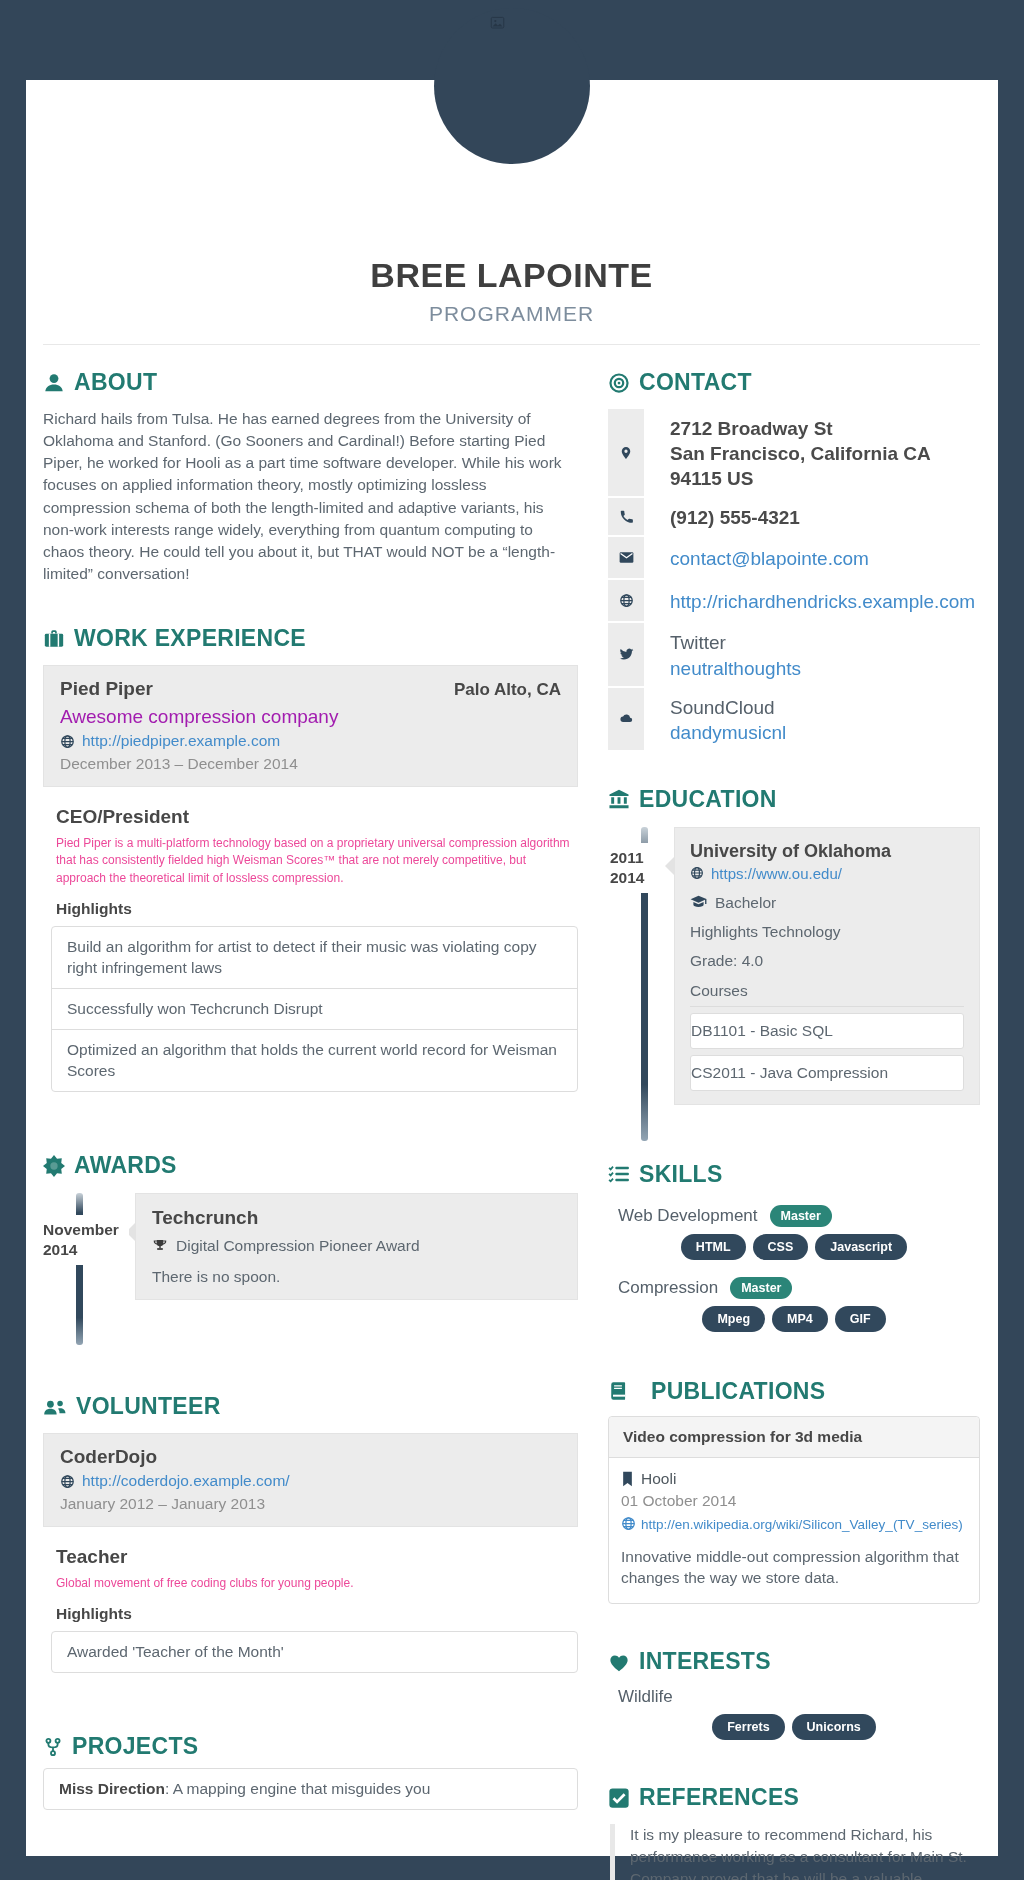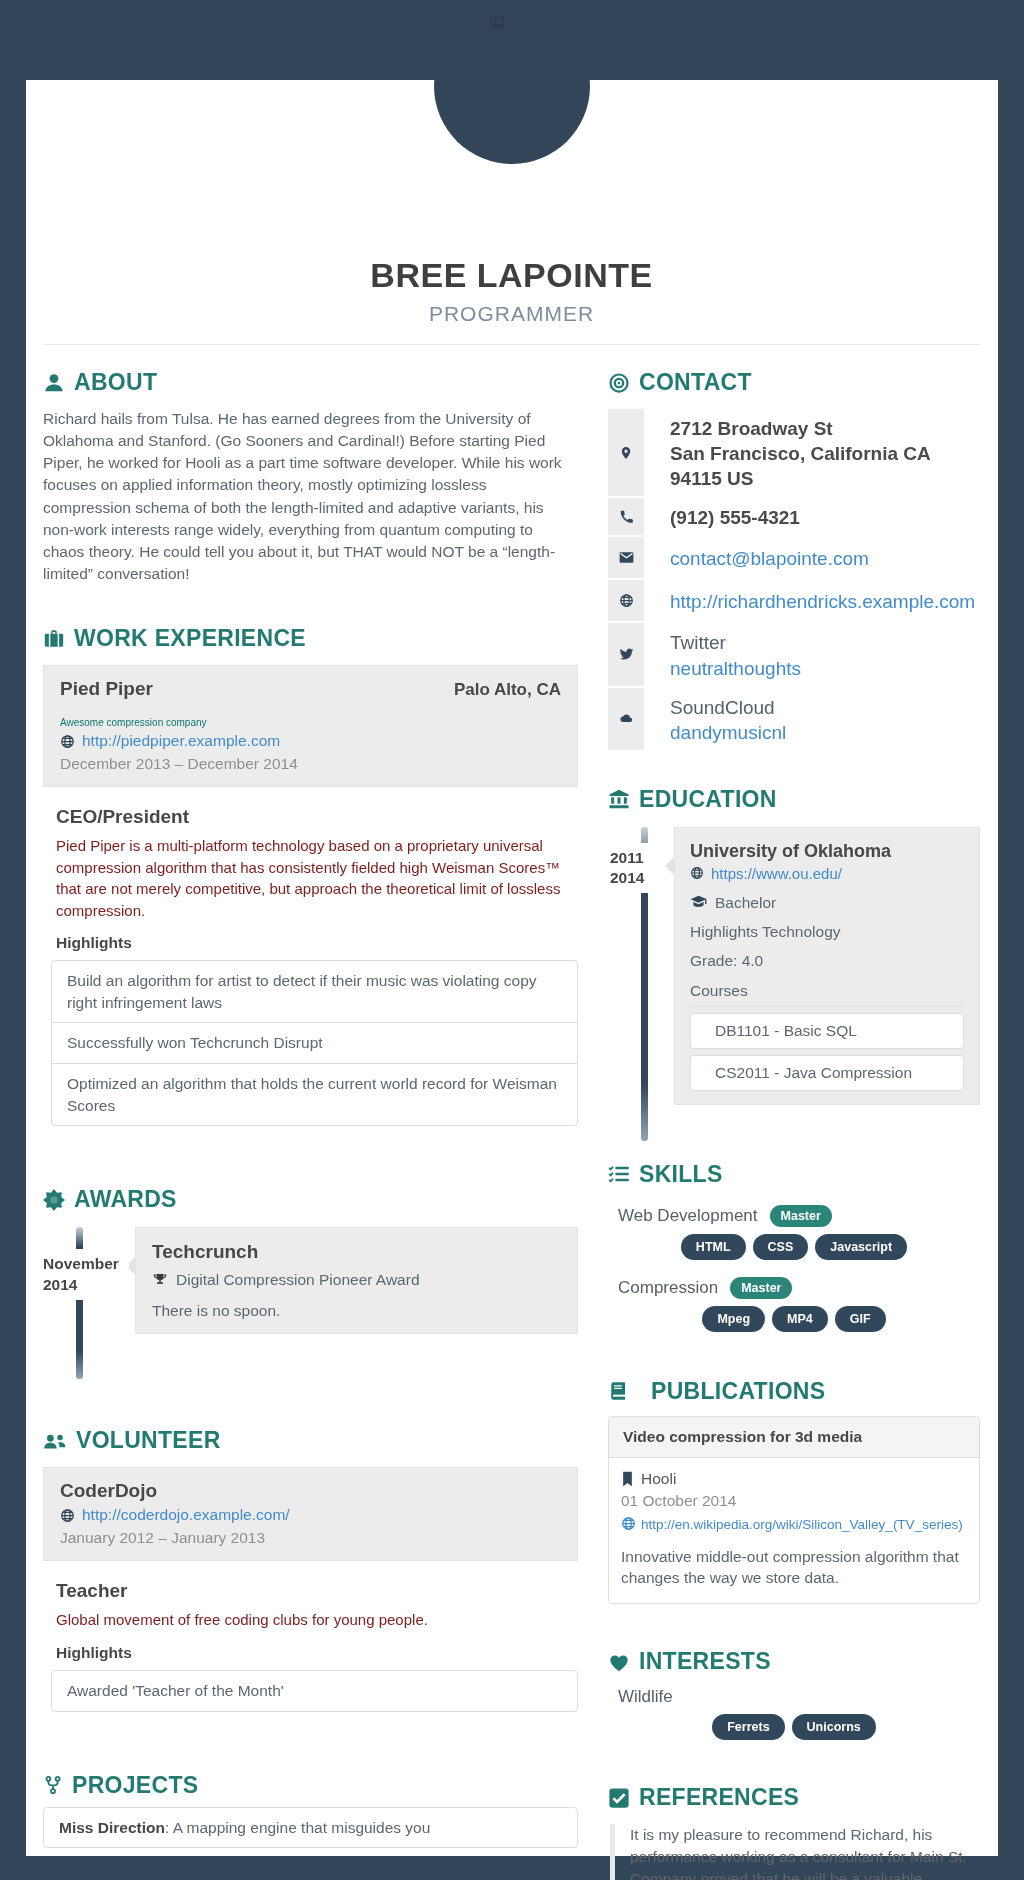--- a/index.html
+++ b/index.html
@@ -45,29 +45,29 @@
 
   .body-text { font-size:15.5px; line-height:1.43; color:#5d6770; margin-top:12px; }
 
   .panel-gray {
     margin-top:13px; background:#ececec; border:1px solid #e3e3e3;
     padding:12px 16px 13px;
   }
   .company-row { display:flex; justify-content:space-between; align-items:baseline; }
   .company { font-size:19px; font-weight:600; color:#474747; }
   .location { font-size:17px; font-weight:600; color:#474747; }
-  .muted-desc { font-size:10px; color:#0f766e; margin-top:17px; }
+  .muted-desc { font-size:19px; color:#a21caf; margin-top:6px; }
   .link-row { margin-top:4px; font-size:15.5px; display:flex; align-items:center; gap:7px; }
   .link-row .ic { color:#31485c; flex:none; }
   a.lnk { color:#428bca; text-decoration:none; cursor:pointer; }
   .date-range { font-size:15.5px; color:#8f8f8f; margin-top:5px; }
 
   .job-body { margin-left:13px; }
   .position-title { font-size:19px; font-weight:600; color:#474747; margin-top:19px; }
-  .summary { font-size:15px; line-height:1.43; color:#7f1d1d; margin-top:7px; }
+  .summary { font-size:12px; line-height:1.43; color:#ec4899; margin-top:7px; }
   .hl-label { font-size:15.5px; font-weight:700; color:#474747; margin-top:13px; }
   .list-group { margin-top:8px; border:1px solid #ddd; border-radius:4px; background:#fff; }
   .list-group > div { padding:9px 15px; border-top:1px solid #ddd; font-size:15.5px; line-height:1.4; color:#5d6770; }
   .list-group > div:first-child { border-top:none; }
 
   .timeline { position:relative; margin-top:14px; }
   .tl-bar { position:absolute; width:7px; border-radius:3px; z-index:0;
     background:linear-gradient(180deg,#c9d2d9 0%,#31485c 13%,#31485c 82%,#93a5b4 100%); }
   .tl-awards { height:160px; }
   .tl-awards .tl-bar { left:33px; top:0; height:152px; }
@@ -86,21 +86,21 @@
   .award-line { margin-top:8px; display:flex; align-items:center; gap:8px; font-size:15.5px; color:#5d6770; }
   .award-line .ic { color:#3a3a3a; flex:none; }
   .award-summary { margin-top:13px; font-size:15.5px; color:#5d6770; }
 
   .edu-card { margin-left:66px; padding:13px 15px; }
   .edu-line { margin-top:11px; font-size:15.5px; color:#5d6770; }
   .deg-line { display:flex; align-items:center; gap:8px; margin-top:12px; font-size:15.5px; color:#5d6770; }
   .deg-line .ic { color:#31485c; flex:none; }
   .courses-label { margin-top:12px; font-size:15.5px; color:#5d6770; border-bottom:1px solid #dcdcdc; padding-bottom:6px; }
   .course-box { margin-top:6px; background:#fff; border:1px solid #ddd; border-radius:3px;
-    padding:8px 24px; font-size:15.5px; color:#5d6770; }
+    padding:8px 0; font-size:15.5px; color:#5d6770; }
 
   .contact-table { margin-top:13px; }
   .contact-row { display:flex; }
   .contact-icon-cell { flex:none; width:36px; background:#ececec; border-bottom:2px solid #fff;
     display:flex; align-items:center; justify-content:center; color:#31485c; }
   .contact-val { padding:7px 0 7px 26px; font-size:19px; line-height:1.32; }
   .cv-strong { font-weight:600; color:#4a4a4a; }
   .cv-pad { padding-top:9px; padding-bottom:9px; }
   .net-label { color:#55606a; }
 

